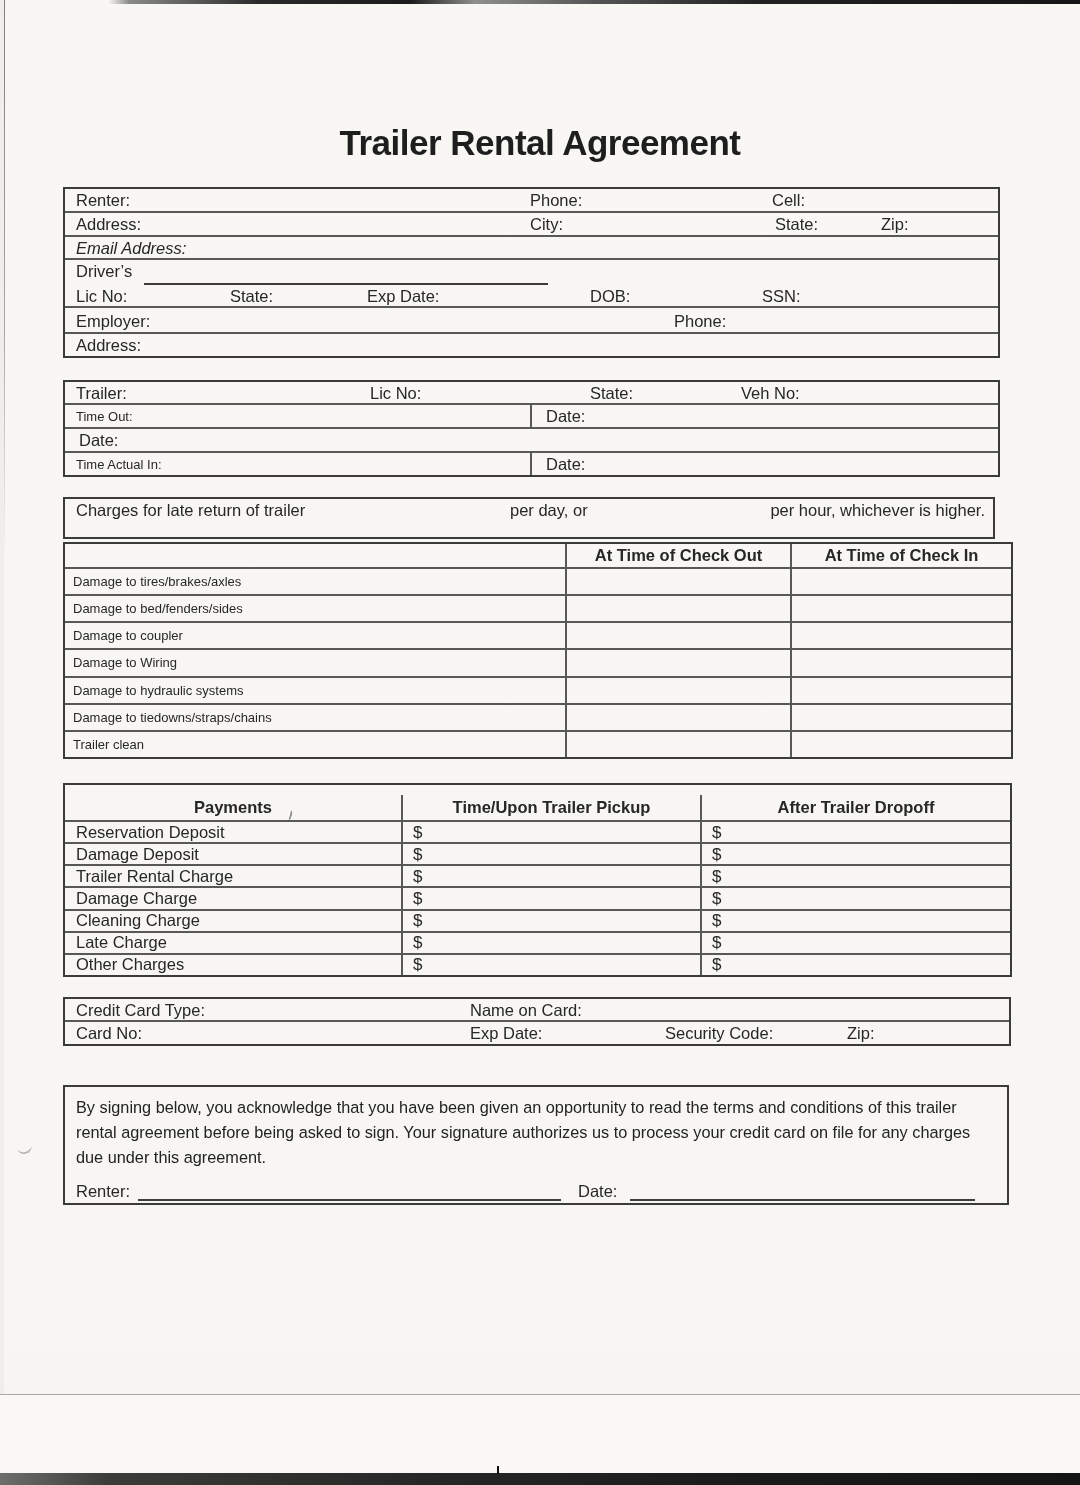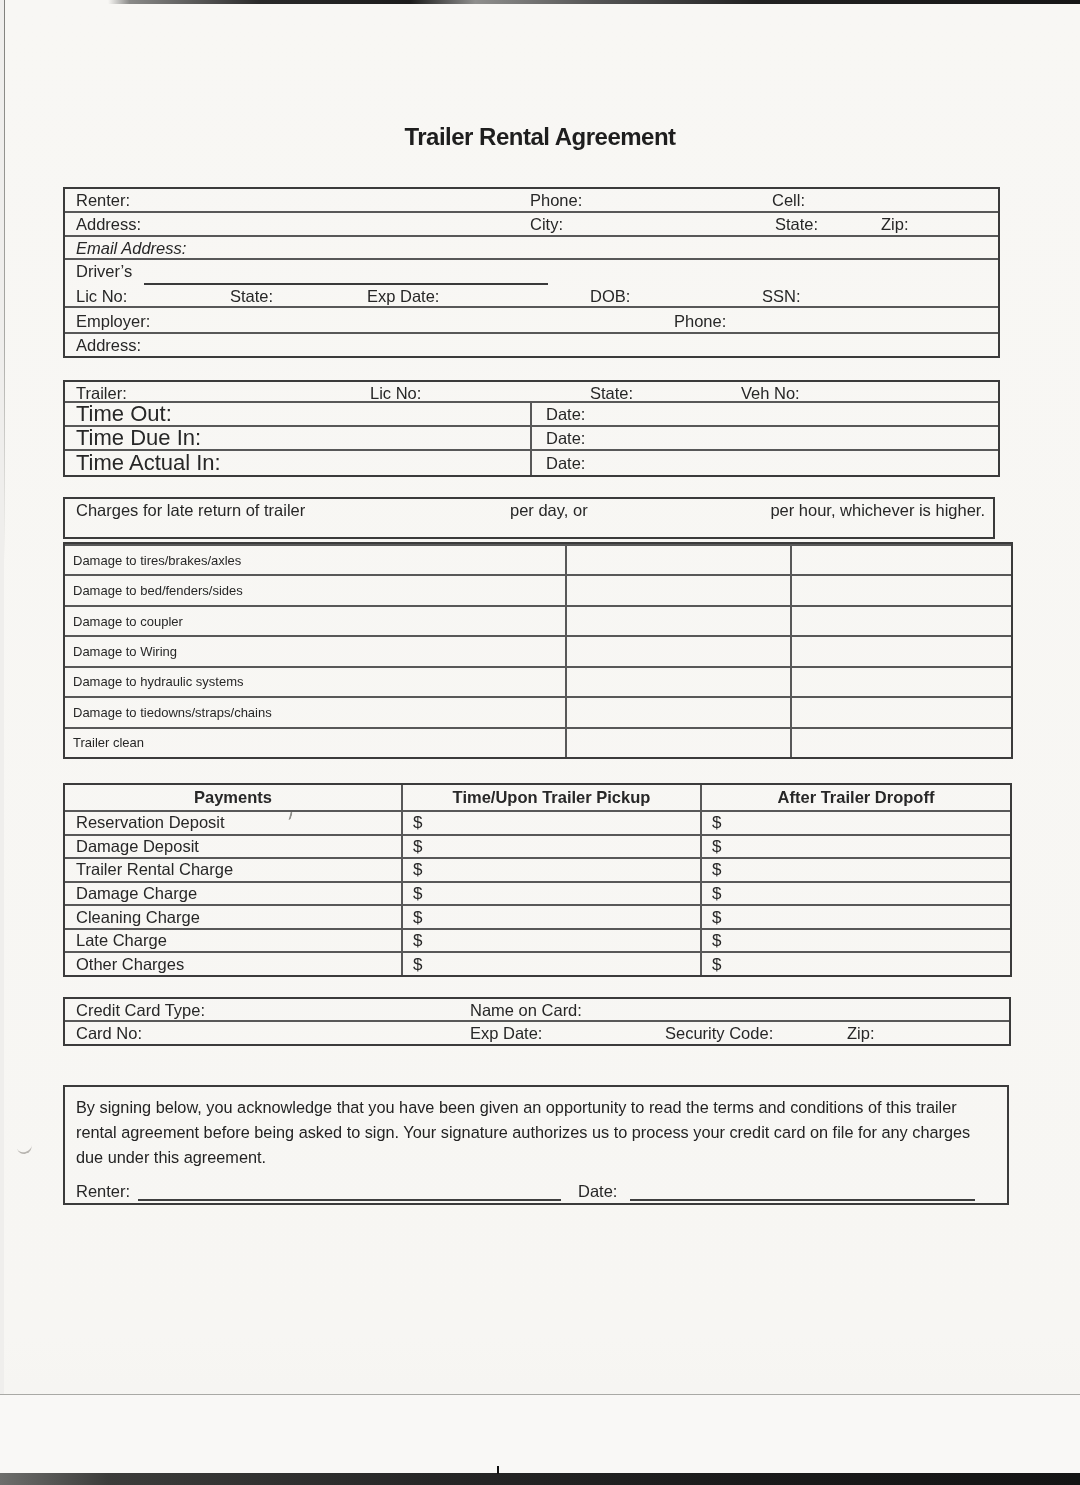--- a/index.html
+++ b/index.html
@@ -21,53 +21,53 @@
   .scan-bottom-area { position:absolute; top:1395px; left:0; width:1080px; height:78px; background:#f9f8f6; }
   .scan-bottom-bar { position:absolute; top:1473px; left:0; width:1080px; height:12px;
     background:linear-gradient(90deg,#6e6e6c 0%, #3c3c3a 10%, #262626 40%, #1a1a1a 70%, #141414 100%); }
   .scan-bottom-tick { position:absolute; top:1466px; left:497px; width:2px; height:8px; background:#101010; }
   .scan-curl { position:absolute; top:1143px; left:17px; width:15px; height:11px;
     border:none; border-bottom:2px solid #b8b5b0; border-radius:0 0 10px 10px; transform:rotate(-14deg); }
   .scan-speck { position:absolute; top:810px; left:287px; width:5px; height:10px;
     border-right:2px solid #8d8d89; border-radius:50%; transform:rotate(14deg); }
   
   .title { position:absolute; top:123px; left:0; width:1080px; text-align:center;
-    font-size:24px; font-weight:700; letter-spacing:-0.5px; color:#1e1e1e; }
+    font-size:35px; font-weight:700; letter-spacing:-0.5px; color:#1e1e1e; }
   
   .box { position:absolute; border:2px solid #3b3b3b; }
   .frow { position:relative; }
   .bb { border-bottom:2px solid #585858; }
   .lbl { position:absolute; top:2px; white-space:nowrap; font-size:16.5px; }
   
   .box-renter { left:63px; top:187px; width:937px; height:171px; display:flex; flex-direction:column; }
   .r1,.r2 { height:24px; } .r3 { height:23px;font-style:italic; } .r45 { height:48px; } .r6 { height:26px; } .r7 { flex:1; }
   .drivers-line { position:absolute; left:79px; top:23px; width:404px; height:2px; background:#3a3a3a; }
   .lbl2 { position:absolute; top:27px; white-space:nowrap; font-size:16.5px; }
   
   .box-trailer { left:63px; top:380px; width:937px; height:97px; display:flex; flex-direction:column; }
   .trow1 { position:relative; height:23px; border-bottom:2px solid #585858; }
   .trow { display:flex; height:24px; border-bottom:2px solid #585858; }
   .trow:last-child { border-bottom:none; flex:1; }
   .tc-left { width:467px; border-right:2px solid #585858; padding-left:11px;
-    font-size:22px; display:flex; align-items:center; }
+    font-size:13px; display:flex; align-items:center; }
   .tc-right { flex:1; padding-left:14px; font-size:16.5px; display:flex; align-items:center; }
   
   .box-late { left:63px; top:497px; width:932px; height:42px; }
   
   .box-damage { left:63px; top:542px; width:950px; height:217px; display:flex; flex-direction:column; }
   .d-head { display:flex; height:23px; }
   .d-row { display:flex; flex:1; border-top:2px solid #585858; }
   .dc1 { width:502px; border-right:2px solid #585858; padding-left:8px;
     font-size:13px; display:flex; align-items:center; }
   .dc2 { width:225px; border-right:2px solid #585858; }
   .dc3 { flex:1; }
   .d-hcell { font-weight:700; font-size:16.5px; display:flex; align-items:center; justify-content:center; padding-left:0; }
   
   .box-pay { left:63px; top:783px; width:949px; height:194px; display:flex; flex-direction:column; }
-  .p-head { display:flex; height:25px; }
+  .p-head { display:flex; height:25px;margin-top:10px; }
   .p-row { display:flex; flex:1; border-top:2px solid #585858; }
   .pc1 { width:338px; border-right:2px solid #585858; padding-left:11px;
     font-size:16.5px; display:flex; align-items:center; }
   .pc2 { width:299px; border-right:2px solid #585858; }
   .pc3 { flex:1; }
   .p-hcell { font-weight:700; font-size:16.5px; display:flex; align-items:center; justify-content:center; padding-left:0; }
   .dollar { font-size:17px; padding-left:10px; line-height:1; display:flex; align-items:center; height:100%; }
   
   .box-cc { left:63px; top:997px; width:948px; height:49px; display:flex; flex-direction:column; }
   .cc1 { height:23px; } .cc2 { flex:1; }
@@ -132,36 +132,40 @@
       <span class="lbl" style="left:11px">Trailer:</span>
       <span class="lbl" style="left:305px">Lic No:</span>
       <span class="lbl" style="left:525px">State:</span>
       <span class="lbl" style="left:676px">Veh No:</span>
     </div>
     <div class="trow">
       <div class="tc-left">Time Out:</div>
       <div class="tc-right">Date:</div>
     </div>
     <div class="trow">
-      <div class="tc-left">Time Due In:</div>
       <div class="tc-right">Date:</div>
     </div>
     <div class="trow">
       <div class="tc-left">Time Actual In:</div>
       <div class="tc-right">Date:</div>
     </div>
   </div>
 
   <div class="box box-late">
     <span class="lbl" style="left:11px">Charges for late return of trailer</span>
     <span class="lbl" style="left:445px">per day, or</span>
     <span class="lbl" style="right:8px">per hour, whichever is higher.</span>
   </div>
 
   <div class="box box-damage">
+    <div class="d-head">
+      <div class="dc1"></div>
+      <div class="dc2 d-hcell">At Time of Check Out</div>
+      <div class="dc3 d-hcell">At Time of Check In</div>
+    </div>
     <div class="d-row">
       <div class="dc1">Damage to tires/brakes/axles</div>
       <div class="dc2"></div>
       <div class="dc3"></div>
     </div>
     <div class="d-row">
       <div class="dc1">Damage to bed/fenders/sides</div>
       <div class="dc2"></div>
       <div class="dc3"></div>
     </div>

